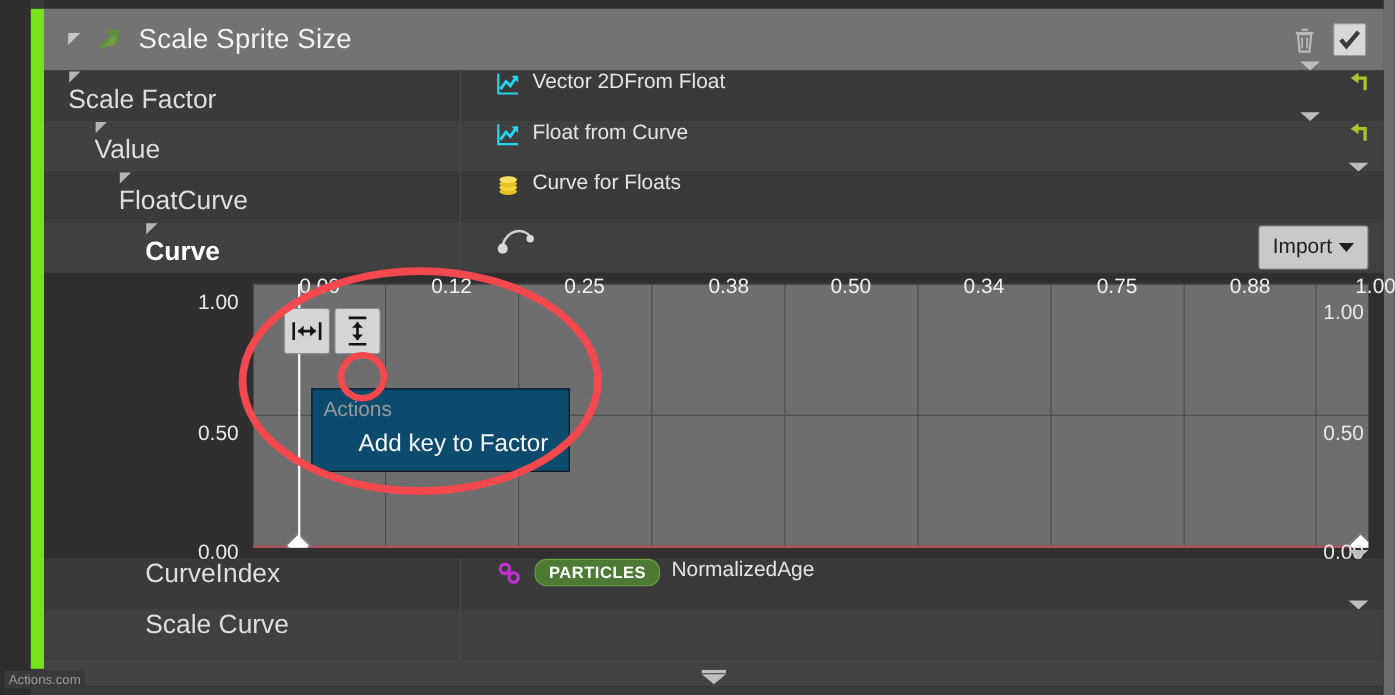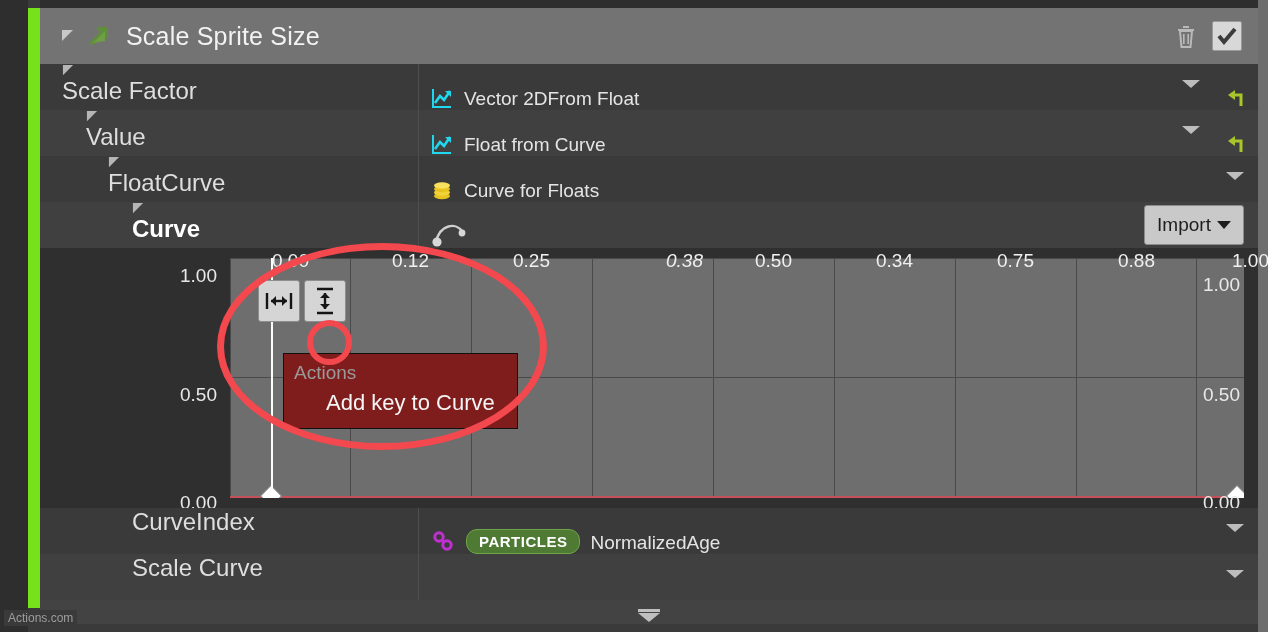--- a/index.html
+++ b/index.html
@@ -29,22 +29,22 @@
   .hdr-right { margin-left:auto; display:flex; align-items:center; gap:14px; padding-right:16px; }
   .trash { width:24px; height:26px; position:relative; }
   .chk { width:30px;height:30px;background:#d8d8d8;border:1px solid #9a9a9a;border-radius:2px;
          display:flex;align-items:center;justify-content:center; }
 
   
   .row { position:absolute; left:0; right:0; height:46px; display:flex; align-items:center; }
   .row .name { position:absolute; left:0; width:378px; height:46px; display:flex; align-items:flex-start;
                color:#dedede; font-size:24px;flex-direction:column; }
   .row .divider { position:absolute; left:378px; top:0; width:1px; height:46px; background:#4e4e4e; }
-  .row .val { position:absolute; left:378px; right:0; height:46px; display:flex; align-items:flex-end;
-              padding-left:12px; color:#e4e4e4; font-size:19px; gap:10px; }
+  .row .val { position:absolute; left:378px; right:0; height:46px; display:flex; align-items:flex-start;
+              padding-left:32px; color:#e4e4e4; font-size:19px; gap:10px; }
   .r-alt { background:#3a3a3a; }
   .r-norm { background:#404040; }
   .indent0 { padding-left:22px; } .indent1 { padding-left:46px; }
   .indent2 { padding-left:68px; } .indent3 { padding-left:92px; }
   .label-bold { font-weight:bold; color:#ffffff; }
   .chev { margin-left:auto; margin-right:14px; }
   .chev-d { width:0;height:0;border-left:9px solid transparent;border-right:9px solid transparent;
             border-top:8px solid #bdbdbd; }
   .reset { width:22px;height:22px;margin-right:12px; }
 
@@ -63,21 +63,21 @@
             border-radius:3px; display:flex;align-items:center;justify-content:center; }
 
   
   .import-btn { position:absolute; width:100px;height:40px;background:#c9c9c9;border:1px solid #8b8b8b;
                 border-radius:3px; display:flex;align-items:center;justify-content:center; gap:6px;
                 color:#1e1e1e; font-size:19px; }
   .import-caret { width:0;height:0;border-left:7px solid transparent;border-right:7px solid transparent;
                   border-top:8px solid #1e1e1e; }
 
   
-  .ctx { position:absolute; background:#7f1d1d; border:1px solid #111; }
+  .ctx { position:absolute; background:#0c4a6e; border:1px solid #111; }
   .ctx-hdr { color:#9a9a9a; font-size:19px; padding:8px 0 2px 10px; }
   .ctx-item { color:#f5f5f5; font-size:22px; padding:4px 14px 12px 42px; }
 
   
   .ellipse { position:absolute; border:7px solid #f4484f; border-radius:50%; pointer-events:none; }
   .circle-hl { position:absolute; border:6px solid #f4484f; border-radius:50%; pointer-events:none; }
 
   
   .pill { background:#4f7a34; border:1px solid #6ea548; border-radius:11px; color:#ffffff;
           font-size:15px; font-weight:bold; padding:3px 12px; letter-spacing:.5px; }
@@ -265,21 +265,21 @@
 
         <div class="curve-line" style="top:238px;"></div>
         <div class="key" style="left:33px; top:230px;"></div>
         <div class="key" style="left:999px; top:230px;"></div>
         <div class="playhead" style="left:41px;"></div>
       </div>
 
       <div class="xtick" style="left:232px;">0.00</div>
       <div class="xtick" style="left:352px;">0.12</div>
       <div class="xtick" style="left:473px;">0.25</div>
-      <div class="xtick" style="left:626px;font-style:italic;">0.38</div>
+      <div class="xtick" style="left:604px;">0.38</div>
       <div class="xtick" style="left:715px;">0.50</div>
       <div class="xtick" style="left:836px;">0.34</div>
       <div class="xtick" style="left:957px;">0.75</div>
       <div class="xtick" style="left:1078px;">0.88</div>
       <div class="xtick" style="left:1192px;">1.00</div>
 
       <div class="ytick" style="left:140px; top:17px;">1.00</div>
       <div class="ytick" style="left:140px; top:136px;">0.50</div>
       <div class="ytick" style="left:140px; top:244px;">0.00</div>
 
@@ -299,21 +299,21 @@
         <svg width="22" height="30" viewBox="0 0 22 30">
           <path d="M3 3 L19 3 M3 27 L19 27" stroke="#151515" stroke-width="2.4"></path>
           <path d="M11 7 L11 23" stroke="#151515" stroke-width="2.4"></path>
           <path d="M11 7 L6 12 L16 12 Z" fill="#151515"></path>
           <path d="M11 23 L6 18 L16 18 Z" fill="#151515"></path>
         </svg>
       </div>
 
       <div class="ctx" style="left:243px; top:105px; width:235px;">
         <div class="ctx-hdr">Actions</div>
-        <div class="ctx-item">Add key to Curve</div>
+        <div class="ctx-item">Add key to Factor</div>
       </div>
 
       <div class="ellipse" style="left:177px; top:-5px; width:330px; height:207px;"></div>
       <div class="circle-hl" style="left:267px; top:72px; width:45px; height:45px;"></div>
     </div>
 
     <div class="row r-alt" style="top:500px;">
       <div class="name indent3">
         <span>CurveIndex</span>
       </div>

